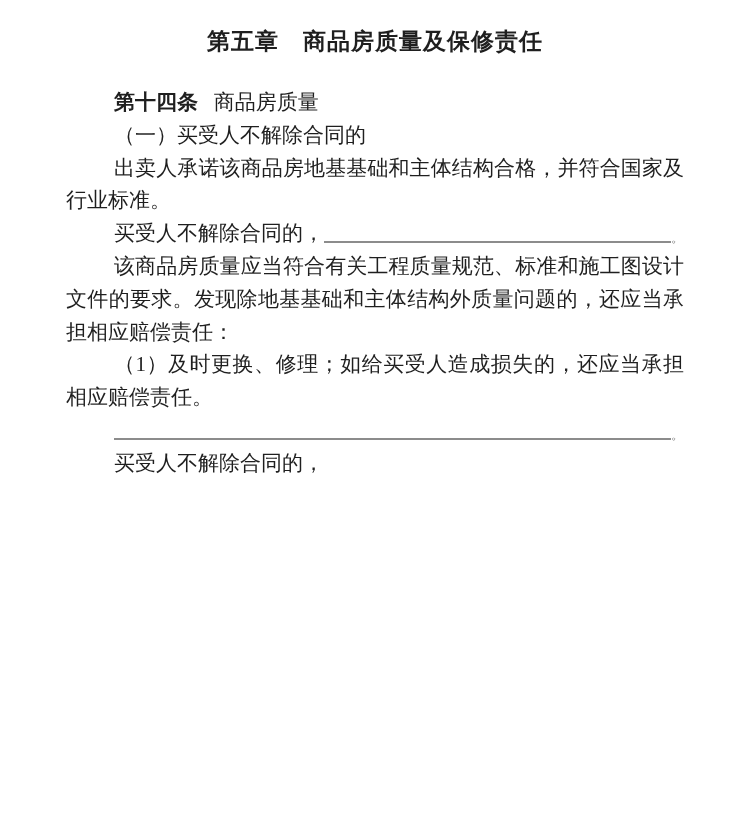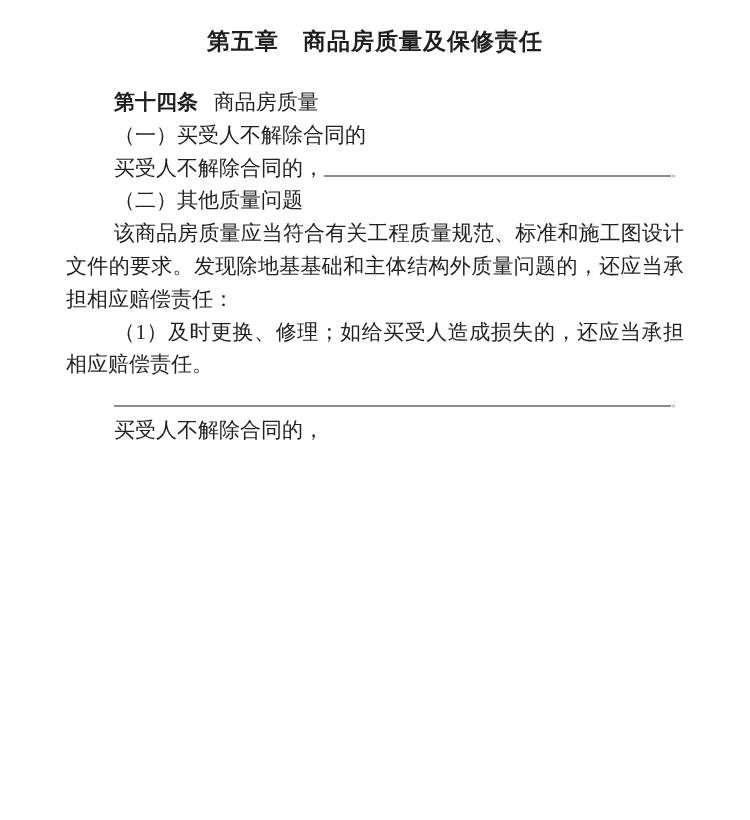--- a/index.html
+++ b/index.html
@@ -66,29 +66,29 @@
 <div class="page">
 
   <div class="chapter-title">第五章　商品房质量及保修责任</div>
 
   <div class="body">
 
     <p class="para"><span class="article-label">第十四条</span><span>商品房质量</span></p>
 
     <p class="para">（一）买受人不解除合同的</p>
 
+    <p class="para">出卖人承诺该商品房地基基础和主体结构合格，并符合国家及行业标准。</p>
 
 
     <div class="fill-row">
       <span class="lead">买受人不解除合同的，</span>
       <span class="blank-fill"></span>
       <span class="period">。</span>
     </div>
 
-    <p class="para">（二）其他质量问题</p>
 
     <p class="para">该商品房质量应当符合有关工程质量规范、标准和施工图设计文件的要求。发现除地基基础和主体结构外质量问题的，还应当承担相应赔偿责任：</p>
 
     <p class="para">（1）及时更换、修理；如给买受人造成损失的，还应当承担相应赔偿责任。</p>
 
     <div class="fill-row">
       <span class="blank-fill"></span>
       <span class="period">。</span>
     </div>
 

